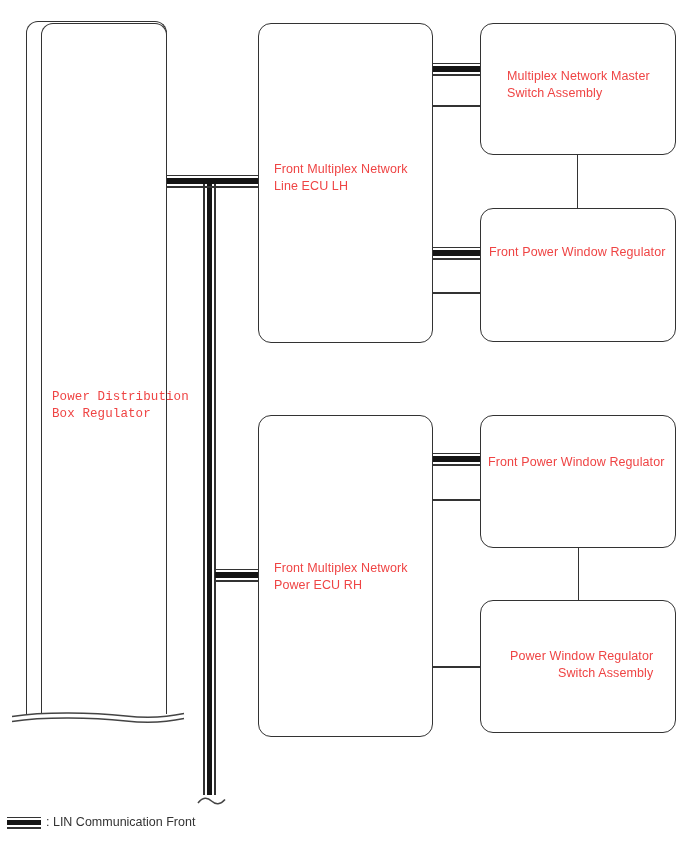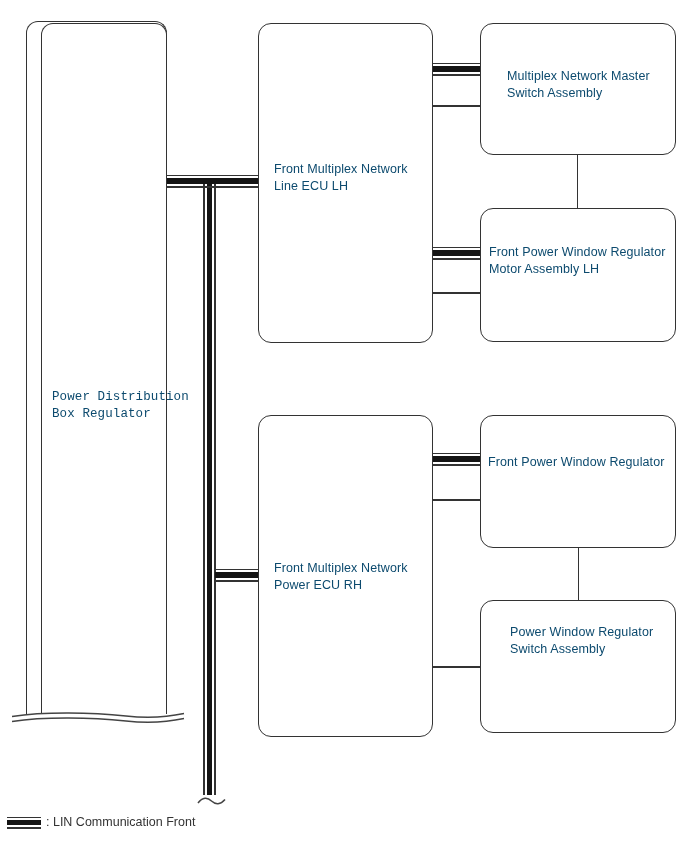--- a/index.html
+++ b/index.html
@@ -6,21 +6,21 @@
   .canvas{
     position:relative;width:688px;height:852px;background:#ffffff;
     font-family:"Liberation Sans", sans-serif;color:#333;overflow:hidden;
   }
   .node{
     position:absolute;box-sizing:border-box;background:#ffffff;
     border:1.7px solid #333333;border-radius:13px;
   }
   .node.open-bottom{border-bottom:none;border-radius:12px 12px 0 0;}
   .label{
-    position:absolute;font-size:12.5px;line-height:16.5px;color:#0c4a6e;
+    position:absolute;font-size:12.5px;line-height:16.5px;color:#ef4444;
     white-space:nowrap;letter-spacing:0.1px;
   }
   .label span{display:block;}
   .wire-h{position:absolute;height:1.6px;background:#333333;}
   .wire-v{position:absolute;width:1.6px;background:#333333;}
   .lin-h{position:absolute;height:13px;}
   .lin-h .t{position:absolute;left:0;right:0;top:0;height:1.6px;background:#333333;}
   .lin-h .bar{position:absolute;left:0;right:0;top:3.8px;height:5.4px;background:#141414;}
   .lin-h .b{position:absolute;left:0;right:0;bottom:0;height:1.6px;background:#333333;}
   .lin-v{position:absolute;width:13px;}
@@ -90,30 +90,29 @@
   <div class="label" style="left:274px;top:161px;">
     <span>Front Multiplex Network</span>
     <span>Line ECU LH</span>
   </div>
   <div class="label" style="left:507px;top:68px;">
     <span>Multiplex Network Master</span>
     <span>Switch Assembly</span>
   </div>
   <div class="label" style="left:489px;top:244px;">
     <span>Front Power Window Regulator</span>
-    <span>Motor Assembly LH</span>
   </div>
   <div class="label" style="left:274px;top:560px;">
     <span>Front Multiplex Network</span>
     <span>Power ECU RH</span>
   </div>
   <div class="label" style="left:488px;top:454px;">
     <span>Front Power Window Regulator</span>
   </div>
-  <div class="label" style="left:510px;top:624px;">
+  <div class="label" style="left:510px;top:648px;text-align:right;">
     <span>Power Window Regulator</span>
     <span>Switch Assembly</span>
   </div>
 
   <svg class="overlay" width="688" height="852" viewBox="0 0 688 852">
     <path d="M 12 716.5 C 45 711.5, 92 712.5, 126 716 C 150 718.5, 170 716.5, 184 713.5" fill="none" stroke="#444444" stroke-width="1.5"></path>
     <path d="M 12 721.5 C 45 716.5, 92 717.5, 126 721 C 150 723.5, 170 721.5, 184 718.5" fill="none" stroke="#444444" stroke-width="1.5"></path>
     <path d="M 198 803 C 202.5 797, 207.5 797, 211.5 801 C 215.5 804.8, 220.5 804.8, 225 799.5" fill="none" stroke="#444444" stroke-width="1.5"></path>
   </svg>
 

